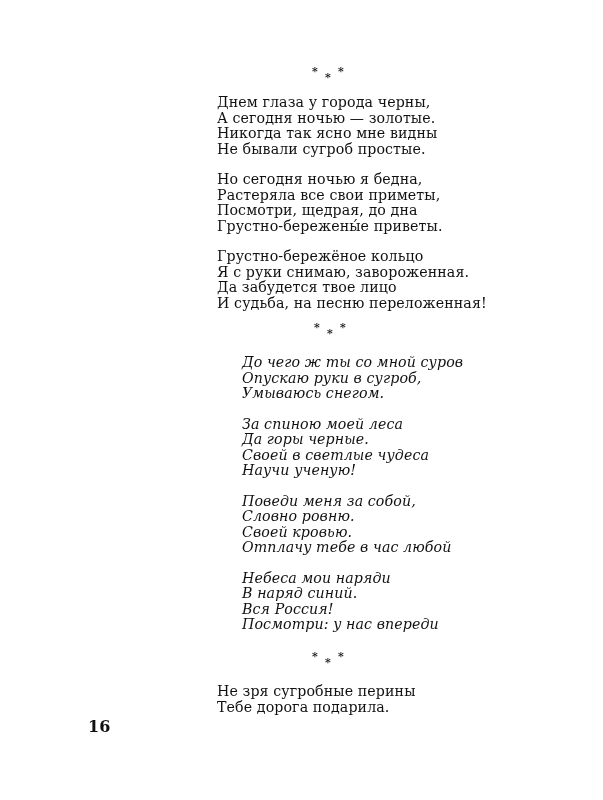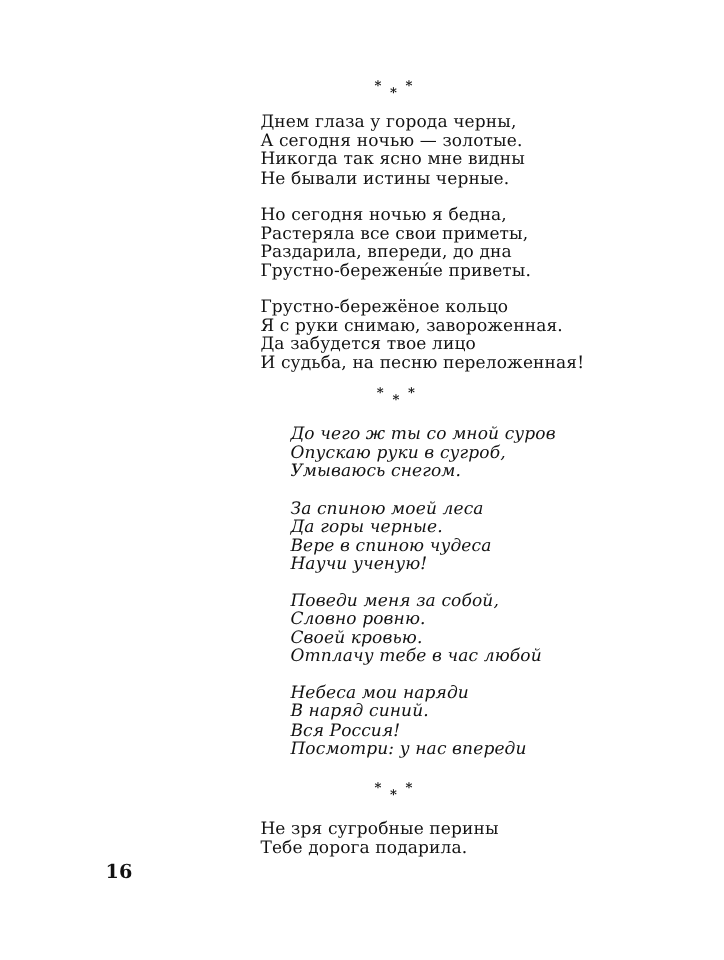--- a/index.html
+++ b/index.html
@@ -23,26 +23,26 @@
   <span class="s1">*</span>
   <span class="s2">*</span>
   <span class="s3">*</span>
 </div>
 
 <div class="poem" style="left:217px; top:95px;">
   <div class="stanza">
     <div class="line">Днем глаза у города черны,</div>
     <div class="line">А сегодня ночью — золотые.</div>
     <div class="line">Никогда так ясно мне видны</div>
-    <div class="line">Не бывали истины черные.</div>
+    <div class="line">Не бывали сугроб простые.</div>
   </div>
   <div class="stanza">
     <div class="line">Но сегодня ночью я бедна,</div>
     <div class="line">Растеряла все свои приметы,</div>
-    <div class="line">Раздарила, впереди, до дна</div>
+    <div class="line">Посмотри, щедрая, до дна</div>
     <div class="line">Грустно-бережены́е приветы.</div>
   </div>
   <div class="stanza">
     <div class="line">Грустно-бережёное кольцо</div>
     <div class="line">Я с руки снимаю, завороженная.</div>
     <div class="line">Да забудется твое лицо</div>
     <div class="line">И судьба, на песню переложенная!</div>
   </div>
 </div>
 
@@ -54,21 +54,21 @@
 
 <div class="poem" style="left:242px; top:355px;font-style:italic;">
   <div class="stanza">
     <div class="line">До чего ж ты со мной суров</div>
     <div class="line">Опускаю руки в сугроб,</div>
     <div class="line">Умываюсь снегом.</div>
   </div>
   <div class="stanza">
     <div class="line">За спиною моей леса</div>
     <div class="line">Да горы черные.</div>
-    <div class="line">Вере в спиною чудеса</div>
+    <div class="line">Своей в светлые чудеса</div>
     <div class="line">Научи ученую!</div>
   </div>
   <div class="stanza">
     <div class="line">Поведи меня за собой,</div>
     <div class="line">Словно ровню.</div>
     <div class="line">Своей кровью.</div>
     <div class="line">Отплачу тебе в час любой</div>
   </div>
   <div class="stanza">
     <div class="line">Небеса мои наряди</div>

